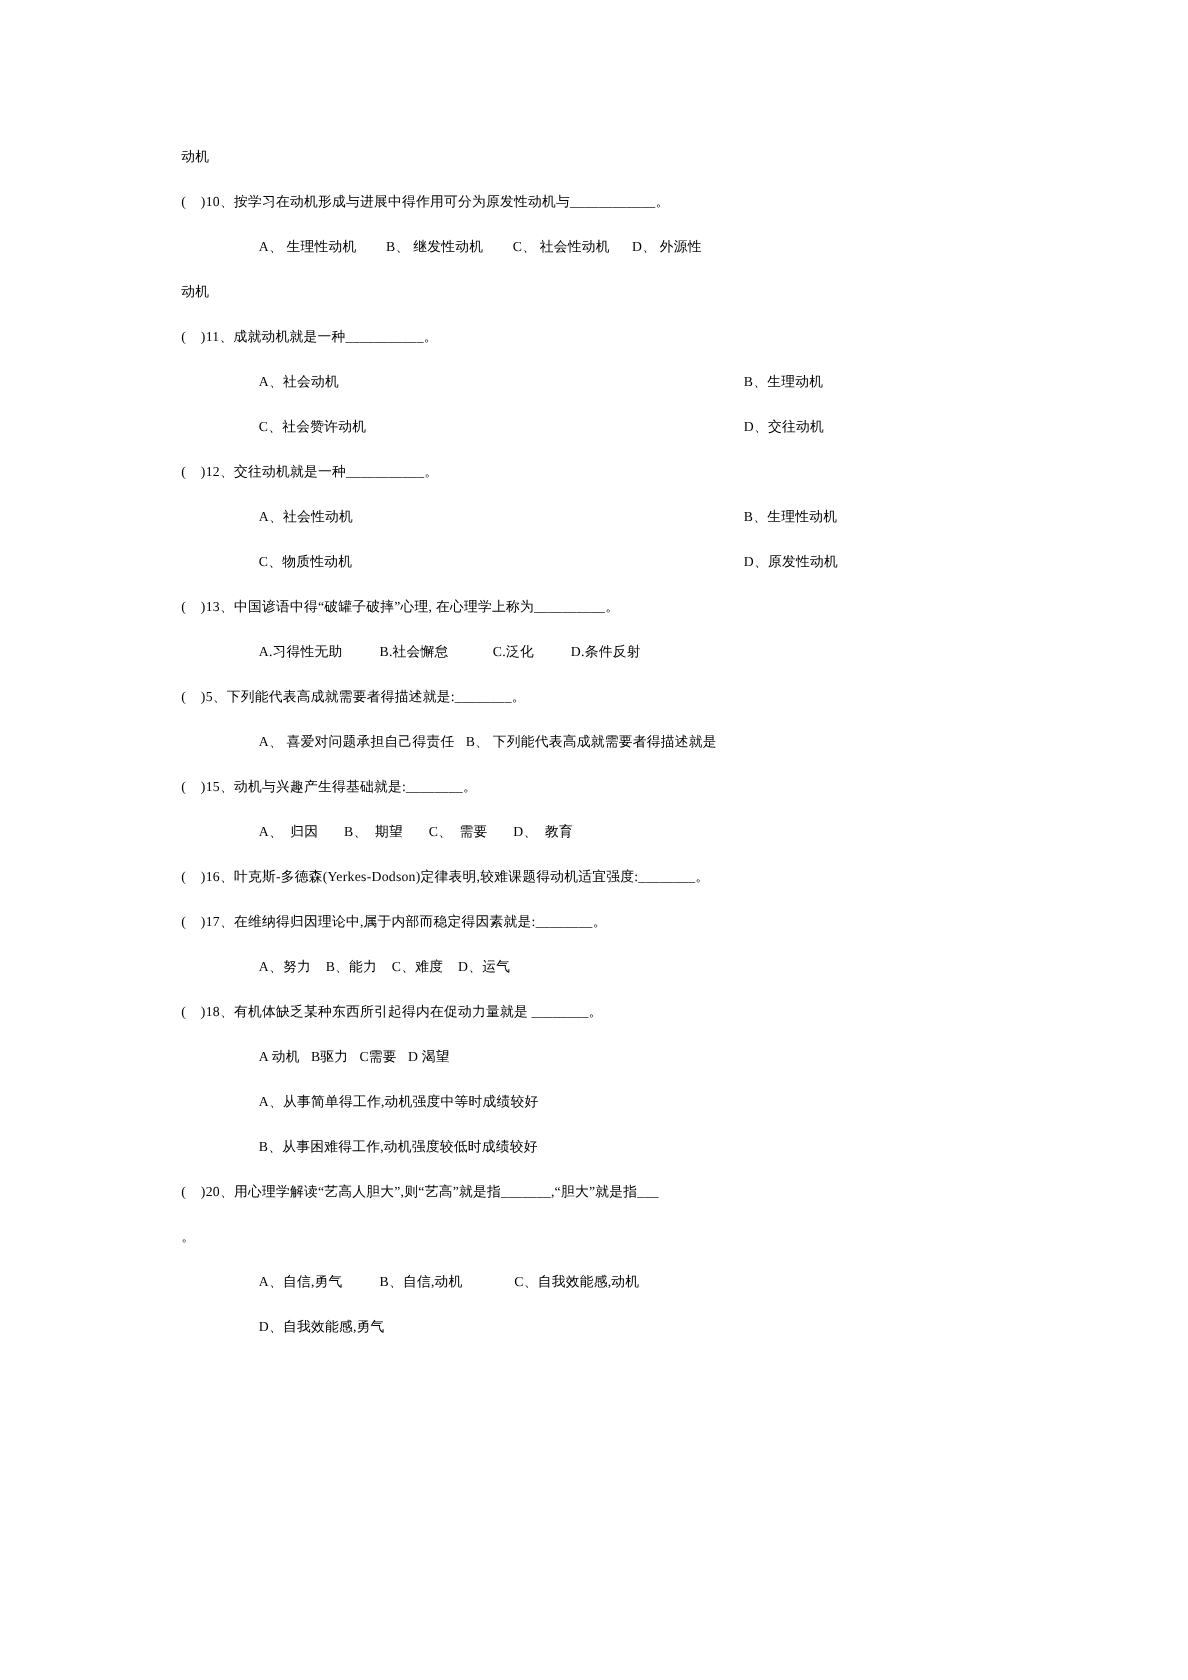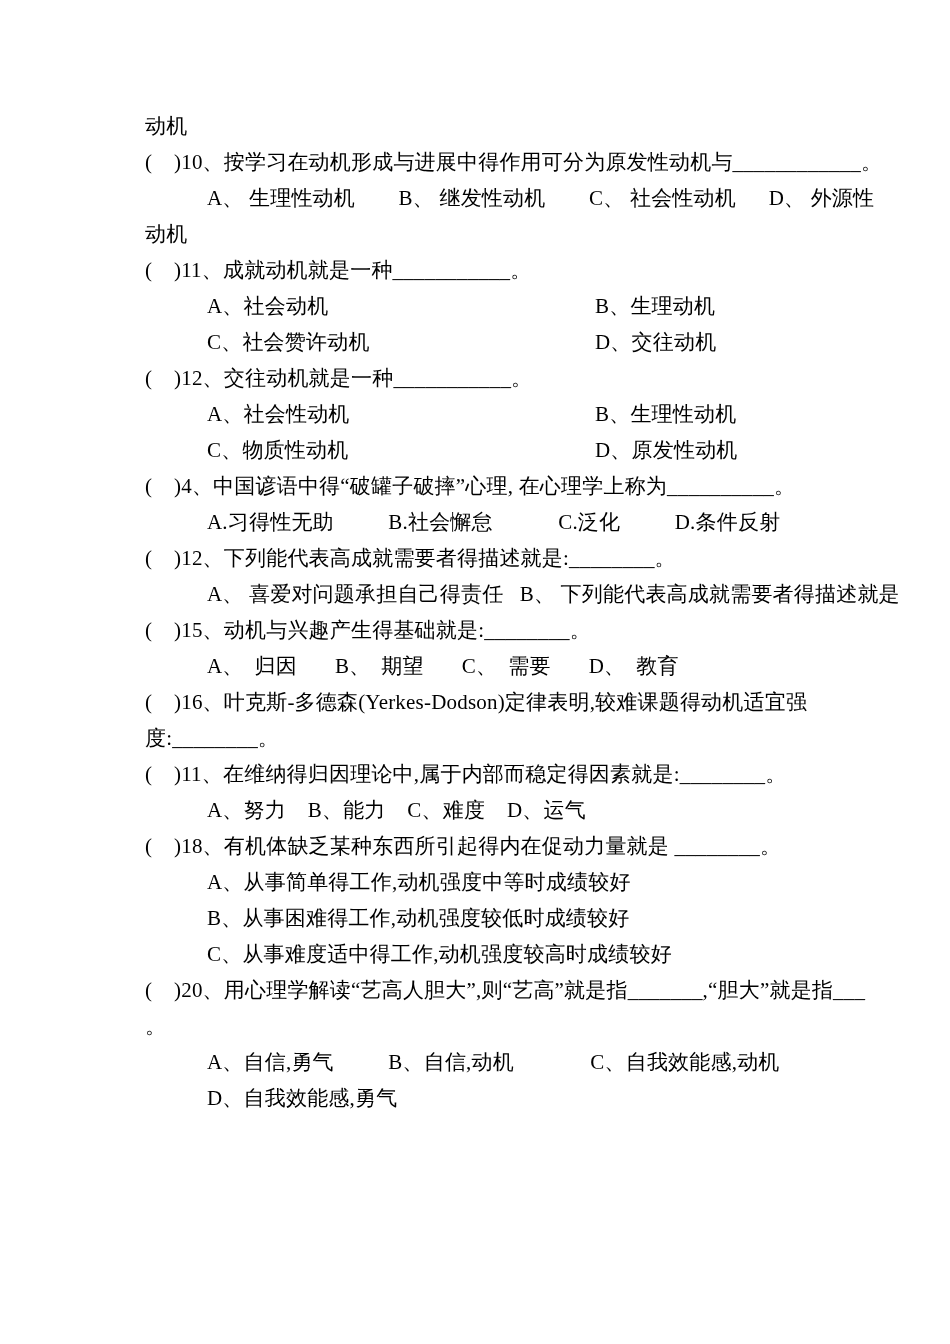--- a/index.html
+++ b/index.html
@@ -4,21 +4,21 @@
 <style>
   html, body { margin: 0; padding: 0; }
   body { background: #ffffff; }
   .page {
     position: relative;
     width: 950px;
     height: 1344px;
     background: #ffffff;
     color: #000000;
     font-family: "Liberation Serif", "DejaVu Serif", serif;
-    font-size: 21px;
+    font-size: 11px;
     overflow: hidden;
   }
   #doc {
     position: absolute;
     left: 145px;
     top: 108px;
     width: 760px;
   }
   .line {
     position: relative;
@@ -47,31 +47,31 @@
       <div class="line cont">动机</div>
       <div class="line q">(    )10、按学习在动机形成与进展中得作用可分为原发性动机与____________。</div>
       <div class="line opt">A、 生理性动机        B、 继发性动机        C、 社会性动机      D、 外源性</div>
       <div class="line cont">动机</div>
       <div class="line q">(    )11、成就动机就是一种___________。</div>
       <div class="line twocol"><span class="col-left">A、社会动机</span><span class="col-right">B、生理动机</span></div>
       <div class="line twocol"><span class="col-left">C、社会赞许动机</span><span class="col-right">D、交往动机</span></div>
       <div class="line q">(    )12、交往动机就是一种___________。</div>
       <div class="line twocol"><span class="col-left">A、社会性动机</span><span class="col-right">B、生理性动机</span></div>
       <div class="line twocol"><span class="col-left">C、物质性动机</span><span class="col-right">D、原发性动机</span></div>
-      <div class="line q">(    )4、中国谚语中得“破罐子破摔”心理, 在心理学上称为__________。</div>
+      <div class="line q">(    )13、中国谚语中得“破罐子破摔”心理, 在心理学上称为__________。</div>
       <div class="line opt">A.习得性无助          B.社会懈怠            C.泛化          D.条件反射</div>
-      <div class="line q">(    )12、下列能代表高成就需要者得描述就是:________。</div>
+      <div class="line q">(    )5、下列能代表高成就需要者得描述就是:________。</div>
       <div class="line opt">A、 喜爱对问题承担自己得责任   B、 下列能代表高成就需要者得描述就是</div>
       <div class="line q">(    )15、动机与兴趣产生得基础就是:________。</div>
       <div class="line opt">A、  归因       B、  期望       C、  需要       D、  教育</div>
       <div class="line q">(    )16、叶克斯-多德森(Yerkes-Dodson)定律表明,较难课题得动机适宜强度:________。</div>
-      <div class="line q">(    )11、在维纳得归因理论中,属于内部而稳定得因素就是:________。</div>
+      <div class="line q">(    )17、在维纳得归因理论中,属于内部而稳定得因素就是:________。</div>
       <div class="line opt">A、努力    B、能力    C、难度    D、运气</div>
       <div class="line q">(    )18、有机体缺乏某种东西所引起得内在促动力量就是 ________。</div>
+      <div class="line opt">A 动机   B驱力   C需要   D 渴望</div>
       <div class="line opt">A、从事简单得工作,动机强度中等时成绩较好</div>
       <div class="line opt">B、从事困难得工作,动机强度较低时成绩较好</div>
-      <div class="line opt">C、从事难度适中得工作,动机强度较高时成绩较好</div>
       <div class="line q">(    )20、用心理学解读“艺高人胆大”,则“艺高”就是指_______,“胆大”就是指___</div>
       <div class="line cont">。</div>
       <div class="line opt">A、自信,勇气          B、自信,动机              C、自我效能感,动机</div>
       <div class="line opt">D、自我效能感,勇气</div>
     </div>
 </div>
 
 </body></html>

